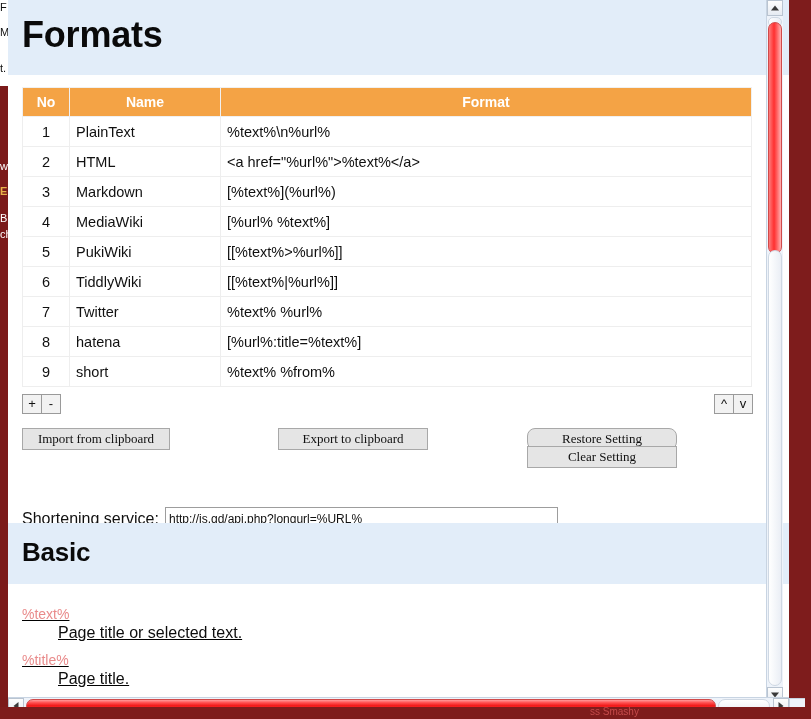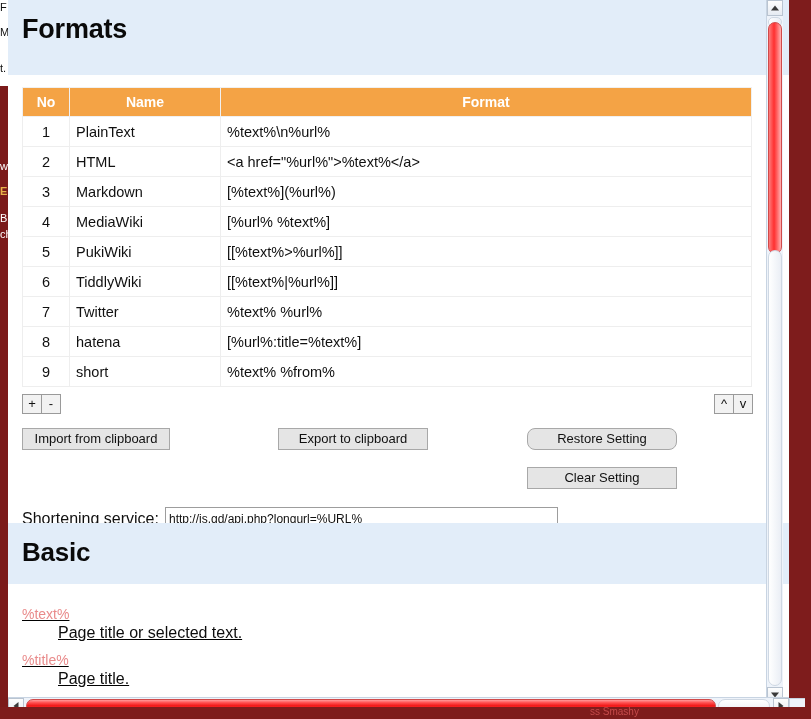--- a/index.html
+++ b/index.html
@@ -70,21 +70,21 @@
 
   
   .heading-band {
     background: #e2edf9;
     padding: 0 0 0 0;
     border-bottom: 1px solid #e2edf9;
   }
   .heading-band h1 {
     margin: 0;
     padding: 12px 0 14px 14px;
-    font-size: 27px;
+    font-size: 36px;
     font-weight: bold;
     color: #0a0a0a;
     letter-spacing: -0.2px;
     font-family: "Liberation Sans", sans-serif;
   }
   #band-formats { position: absolute; left: 0; top: 0; width: 781px; height: 75px; }
   #band-formats h1 { padding-top: 14px; }
 
   #section-formats {
     position: absolute;
@@ -175,32 +175,32 @@
     margin: 10px 0 0 14px;
     width: 730px;
     height: 66px;
   }
   .btn {
     position: absolute;
     background: #e5e5e5;
     border: 1px solid #a8a8a8;
     color: #101010;
     font-size: 13px;
-    font-family: Liberation Sans, sans-serif;
+    font-family: Liberation Serif, serif;
     text-align: center;
     line-height: 20px;
     height: 22px;
     box-sizing: border-box;
     cursor: pointer;
     padding: 0;
   }
   #btn-import  { left: 0px;   top: 0px;  width: 148px; }
   #btn-export  { left: 256px; top: 0px;  width: 150px; }
   #btn-restore { left: 505px; top: 0px;  width: 150px; border-radius: 8px; }
-  #btn-clear   { left: 505px; top: 39px; width: 150px; }
+  #btn-clear   { left: 505px; top: 18px; width: 150px; }
 
   
   .svc-row {
     position: relative;
     margin: 12px 0 0 14px;
     width: 730px;
     height: 26px;
     display: flex;
     align-items: center;
   }

